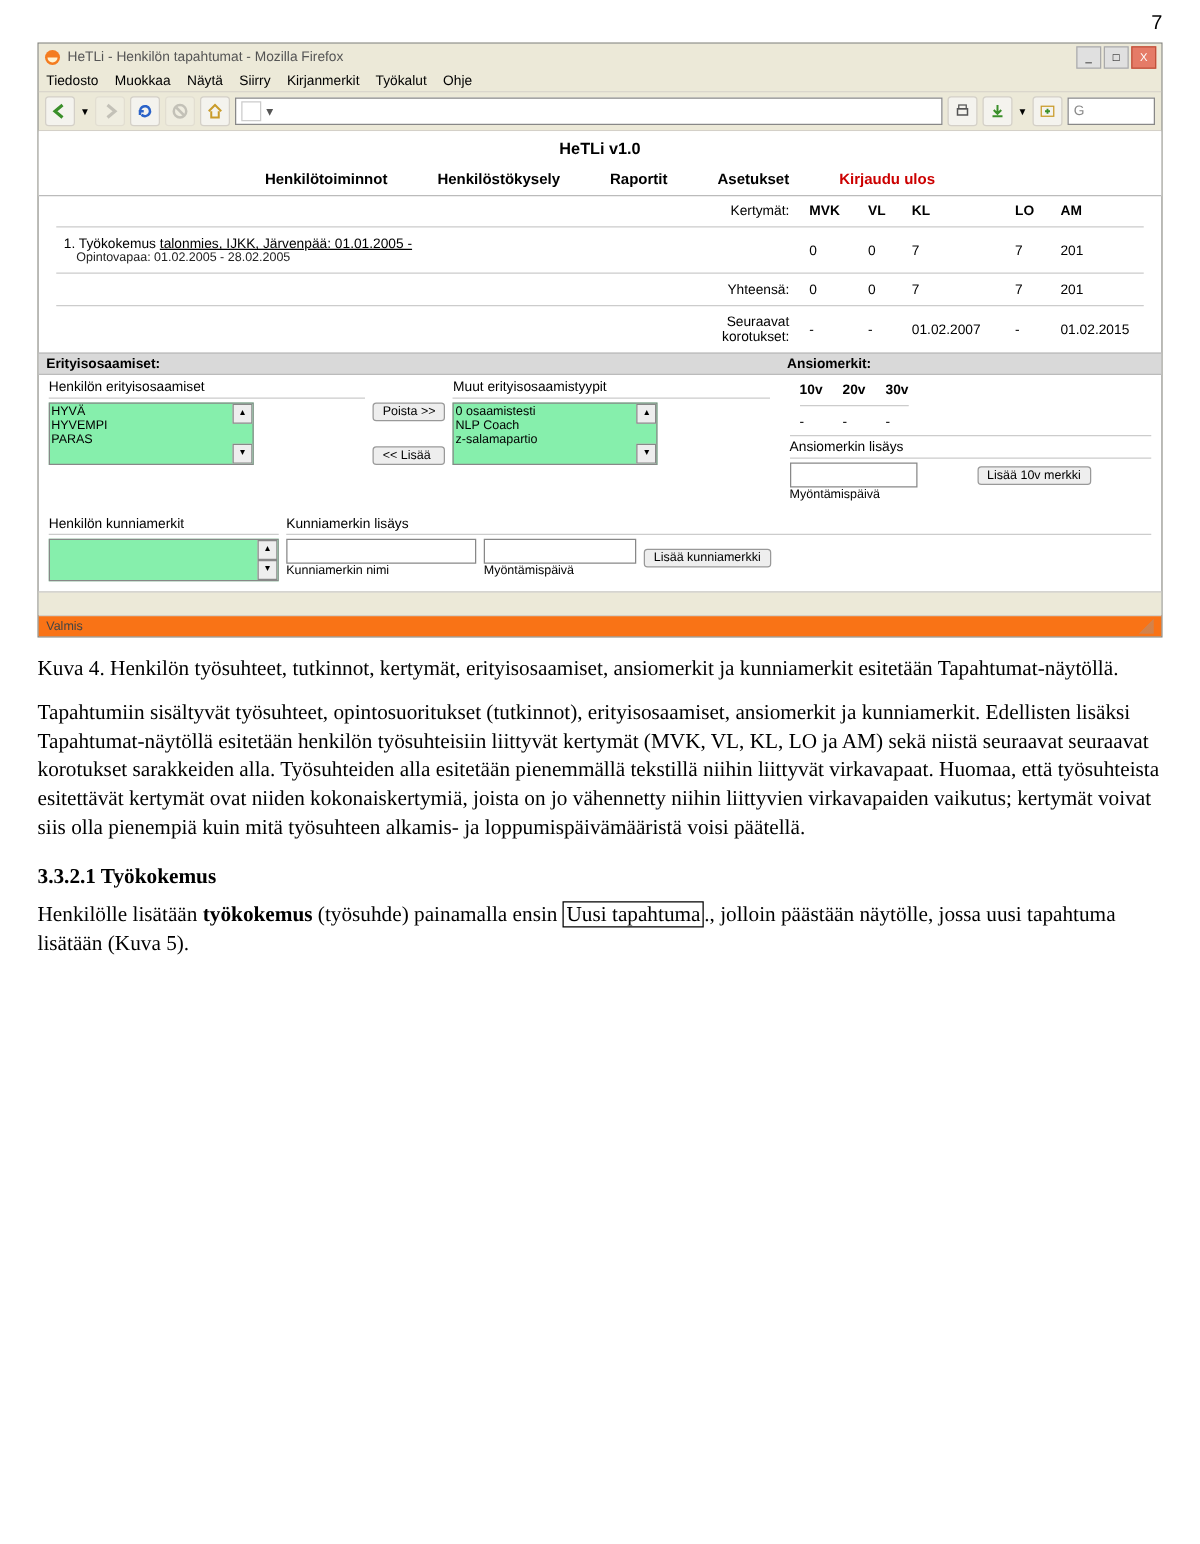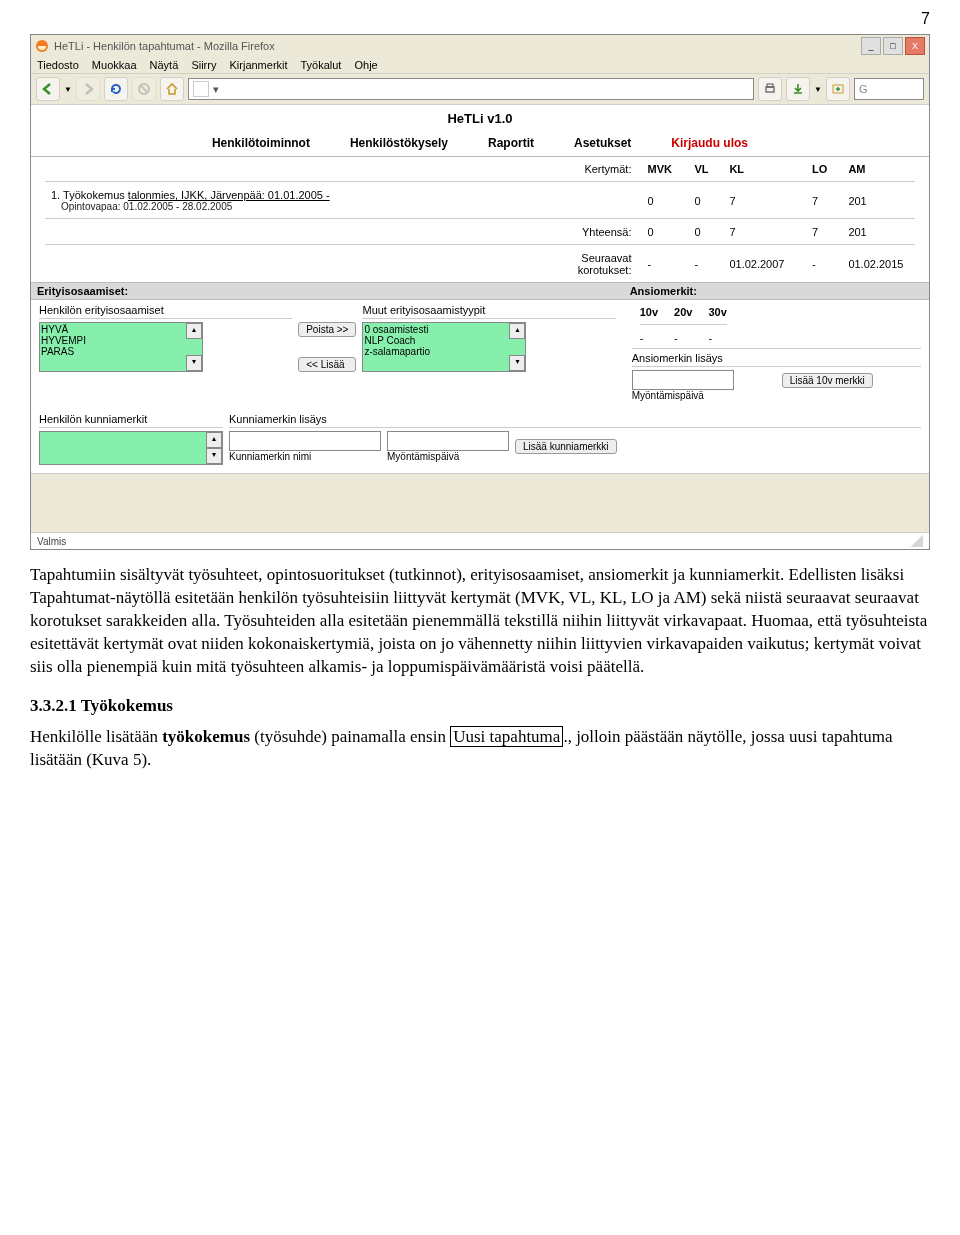--- a/index.html
+++ b/index.html
@@ -26,21 +26,21 @@
   .winbtn.close { background:#e57b67; color:#fff; border-color:#c0503a;}
   .fx-menubar { padding:2px 6px; background:#ece9d8; border-bottom:1px solid #d4d0c8;}
   .fx-menubar span { margin-right:10px; color:#000; }
   .fx-toolbar { display:flex; align-items:center; padding:3px 5px; gap:4px; background:#ece9d8; border-bottom:1px solid #d4d0c8;}
   .tbtn { width:22px; height:22px; border:1px solid #d4d0c8; border-radius:3px; display:flex; align-items:center; justify-content:center; background:#f4f3ee;}
   .urlfield { flex:1; height:20px; border:1px solid #888; background:#fff; display:flex; align-items:center; padding:0 4px; gap:4px;}
   .urlfield .pageicon { width:14px; height:14px; border:1px solid #ccc; background:#fff; }
   .urlfield input { border:0; flex:1; font-size:11px; background:transparent; outline:none; color:#333;}
   .urlfield .chev { color:#555;}
   .searchfield { width:60px; height:20px; border:1px solid #888; background:#fff; display:flex; align-items:center; padding:0 4px; color:#888;}
-  .fx-statusbar { border-top:1px solid #d4d0c8; background:#ffffff; padding:2px 6px; font-size:10px; color:#444; display:flex; justify-content:space-between; align-items:center;margin-top:40px;}
+  .fx-statusbar { border-top:1px solid #d4d0c8; background:#f97316; padding:2px 6px; font-size:10px; color:#444; display:flex; justify-content:space-between; align-items:center;}
   .resize-grip { width:12px; height:12px; background:linear-gradient(135deg, transparent 50%, #999 50%); opacity:0.4;}
 
   
   .app { background:#fff; }
   .app-title { text-align:center; font-weight:bold; font-size:13px; padding:6px 0; background:#fff;}
   .app-nav { display:flex; justify-content:center; gap:40px; padding:4px 0 6px 0; font-size:12px; font-weight:bold; background:#fff; border-bottom:1px solid #bbb;}
   .logout { color:#c00; }
 
   .panel-head { background:#d9d9d9; padding:2px 6px; font-size:11px; font-weight:bold; border-top:1px solid #bbb; border-bottom:1px solid #bbb;}
   .panel-head .user { color:#2b7; font-style:italic; font-weight:bold;}
@@ -340,19 +340,20 @@
       <div style="height:18px; background:#ece9d8; border-top:1px solid #ccc;"></div>
     </div>
 
     <div class="fx-statusbar">
       <span>Valmis</span>
       <span class="resize-grip"></span>
     </div>
   </div>
 
   <div class="doc-body">
+    <p>Kuva 4. Henkilön työsuhteet, tutkinnot, kertymät, erityisosaamiset, ansiomerkit ja kunniamerkit esitetään Tapahtumat-näytöllä.</p>
     <p>Tapahtumiin sisältyvät työsuhteet, opintosuoritukset (tutkinnot), erityisosaamiset, ansiomerkit ja kunniamerkit. Edellisten lisäksi Tapahtumat-näytöllä esitetään henkilön työsuhteisiin liittyvät kertymät (MVK, VL, KL, LO ja AM) sekä niistä seuraavat seuraavat korotukset sarakkeiden alla. Työsuhteiden alla esitetään pienemmällä tekstillä niihin liittyvät virkavapaat. Huomaa, että työsuhteista esitettävät kertymät ovat niiden kokonaiskertymiä, joista on jo vähennetty niihin liittyvien virkavapaiden vaikutus; kertymät voivat siis olla pienempiä kuin mitä työsuhteen alkamis- ja loppumispäivämääristä voisi päätellä.</p>
     <h3>3.3.2.1 Työkokemus</h3>
     <p>
       <span>Henkilölle lisätään </span><span class="strong">työkokemus</span><span> (työsuhde) painamalla ensin </span><span class="boxed">Uusi tapahtuma</span><span>., jolloin päästään näytölle, jossa uusi tapahtuma lisätään (Kuva 5).</span>
     </p>
   </div>
 </div>
 
 </body></html>

